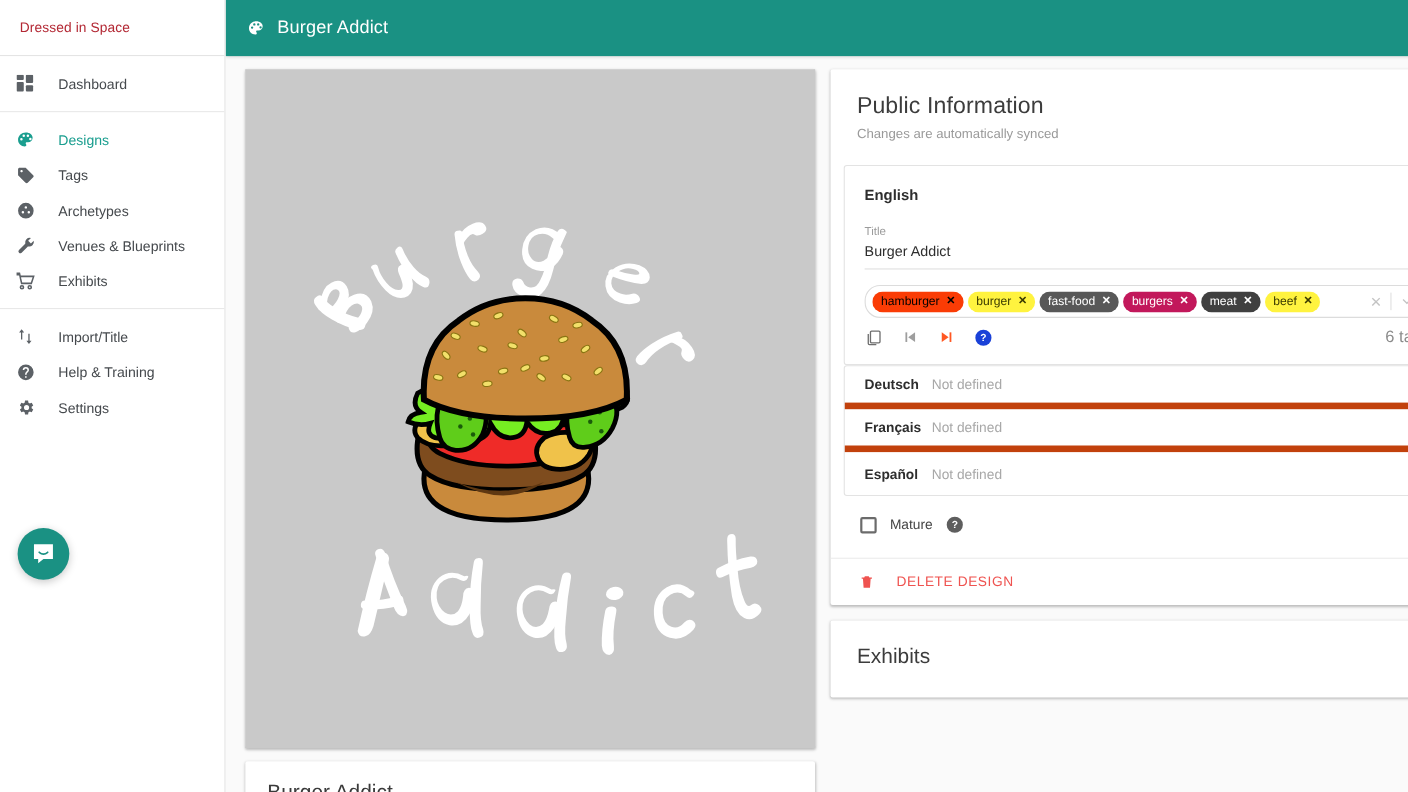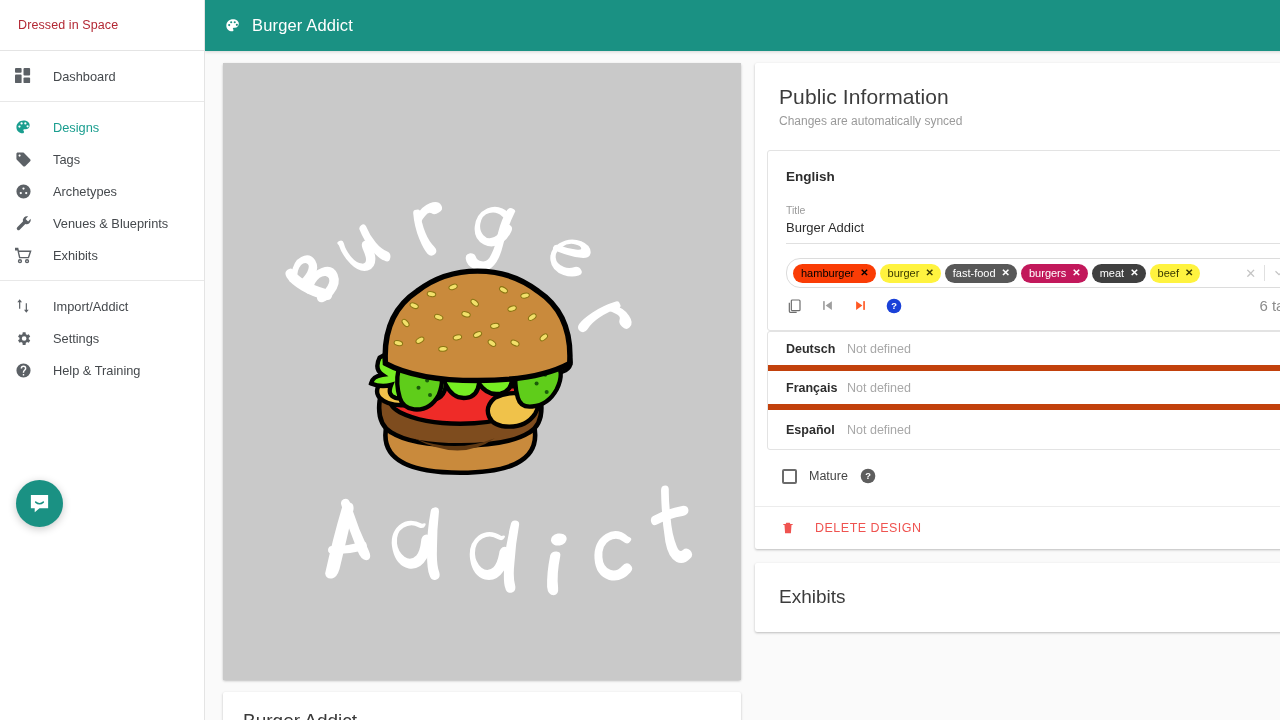--- a/index.html
+++ b/index.html
@@ -230,37 +230,37 @@
       </div>
     </div>
 
     <div class="nav-group">
       <div class="nav-item">
         <span class="nav-icon">
           <svg width="16" height="16" viewBox="0 0 24 24" fill="currentColor">
               <path d="M7 2 3.5 6.5h2.6V16h1.8V6.5h2.6zM17 22l3.5-4.5h-2.6V8h-1.8v9.5h-2.6z"></path>
             </svg>
         </span>
-        <span class="nav-label">Import/Addict</span>
+        <span class="nav-label">Import/Title</span>
+      </div>
+      <div class="nav-item">
+        <span class="nav-icon">
+          <svg width="17" height="17" viewBox="0 0 24 24" fill="currentColor">
+              <path d="M12 2a10 10 0 1 0 0 20 10 10 0 0 0 0-20zm1 17h-2v-2h2zm2.1-7.7-.9.9c-.7.7-1.2 1.3-1.2 2.8h-2v-.5c0-1.1.5-2.1 1.2-2.8l1.2-1.3c.4-.3.6-.8.6-1.4a2 2 0 1 0-4 0H8a4 4 0 1 1 8 0c0 .9-.4 1.7-.9 2.3z"></path>
+            </svg>
+        </span>
+        <span class="nav-label">Help &amp; Training</span>
       </div>
       <div class="nav-item">
         <span class="nav-icon">
           <svg width="17" height="17" viewBox="0 0 24 24" fill="currentColor">
               <path d="M19.4 13a7.8 7.8 0 0 0 0-2l2.1-1.6-2-3.5-2.5 1a7.6 7.6 0 0 0-1.7-1L14.9 3h-4l-.4 2.9c-.6.2-1.2.6-1.7 1l-2.5-1-2 3.5L6.4 11a7.8 7.8 0 0 0 0 2l-2.1 1.6 2 3.5 2.5-1c.5.4 1.1.8 1.7 1l.4 2.9h4l.4-2.9c.6-.2 1.2-.6 1.7-1l2.5 1 2-3.5zM12.9 15.3a3.3 3.3 0 1 1 0-6.6 3.3 3.3 0 0 1 0 6.6z"></path>
             </svg>
         </span>
         <span class="nav-label">Settings</span>
-      </div>
-      <div class="nav-item">
-        <span class="nav-icon">
-          <svg width="17" height="17" viewBox="0 0 24 24" fill="currentColor">
-              <path d="M12 2a10 10 0 1 0 0 20 10 10 0 0 0 0-20zm1 17h-2v-2h2zm2.1-7.7-.9.9c-.7.7-1.2 1.3-1.2 2.8h-2v-.5c0-1.1.5-2.1 1.2-2.8l1.2-1.3c.4-.3.6-.8.6-1.4a2 2 0 1 0-4 0H8a4 4 0 1 1 8 0c0 .9-.4 1.7-.9 2.3z"></path>
-            </svg>
-        </span>
-        <span class="nav-label">Help &amp; Training</span>
       </div>
     </div>
   </aside>
 
   <div class="main">
 
     <header class="topbar">
       <span class="topbar-icon">
         <svg width="16" height="16" viewBox="0 0 24 24" fill="#ffffff">
             <path d="M12 2C6.5 2 2 6 2 11.5c0 5 3.9 8.5 8.6 8.5 1.3 0 2.1-.8 2.1-1.8 0-.5-.2-.9-.5-1.2-.3-.3-.4-.6-.4-1 0-.8.6-1.4 1.4-1.4h1.6c3.3 0 5.9-2.6 5.9-5.9C20.7 4.9 16.9 2 12 2zM6.3 12.2a1.6 1.6 0 1 1 0-3.2 1.6 1.6 0 0 1 0 3.2zm3-4.3a1.6 1.6 0 1 1 0-3.2 1.6 1.6 0 0 1 0 3.2zm5.3 0a1.6 1.6 0 1 1 0-3.2 1.6 1.6 0 0 1 0 3.2zm3.2 4a1.6 1.6 0 1 1 0-3.2 1.6 1.6 0 0 1 0 3.2z"></path>

